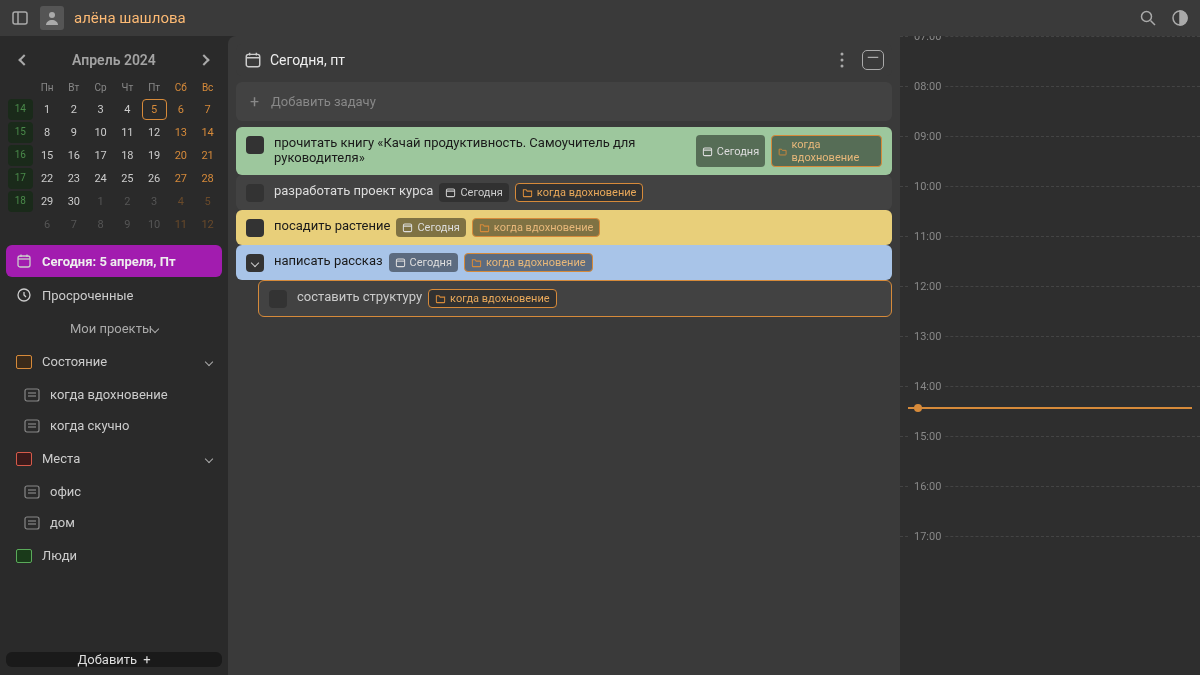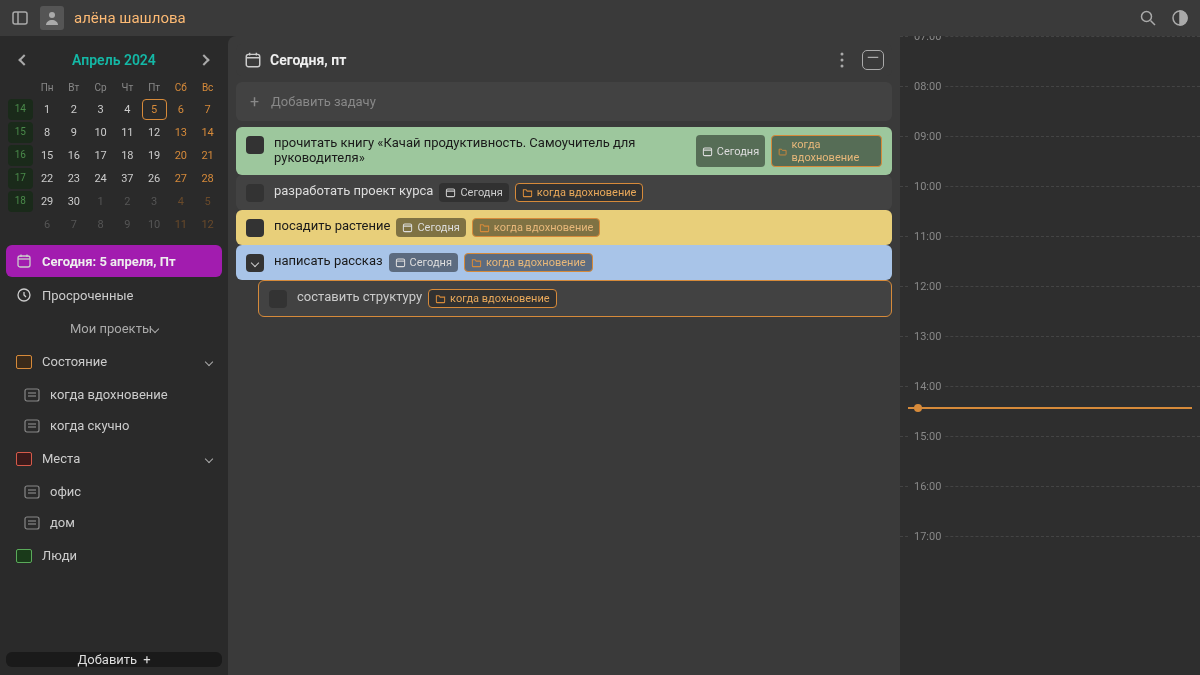--- a/index.html
+++ b/index.html
@@ -7,21 +7,21 @@
 .top-bar { height: 36px; background: #3a3a3a; display: flex; align-items: center; padding: 0 10px; justify-content: space-between; }
 .top-left { display: flex; align-items: center; gap: 10px; }
 .top-right { display: flex; align-items: center; gap: 12px; }
 .icon-btn { width: 20px; height: 20px; display: flex; align-items: center; justify-content: center; color: #aaa; cursor: pointer; }
 .avatar { width: 24px; height: 24px; background: #555; border-radius: 3px; display: flex; align-items: center; justify-content: center; }
 .username { color: #fdba74; font-size: 15px; }
 .main { flex: 1; display: flex; overflow: hidden; }
 .sidebar { width: 228px; background: #2a2a2a; display: flex; flex-direction: column; padding: 8px 6px; gap: 2px; overflow-y: auto; }
 .cal-header { display: flex; align-items: center; justify-content: space-between; padding: 6px 8px; }
 .cal-nav { width: 20px; height: 20px; display: flex; align-items: center; justify-content: center; cursor: pointer; color: #aaa; }
-.cal-title { font-weight: 600; font-size: 14px; color: #14b8a6; }
+.cal-title { font-weight: 600; font-size: 14px; color: #a3a3a3; }
 .cal-grid { display: grid; grid-template-columns: repeat(8, 1fr); gap: 2px; padding: 0 2px 8px; font-size: 11px; }
 .cal-dow, .cal-wk { text-align: center; padding: 4px 0; color: #888; font-size: 10px; }
 .cal-wk { color: #555; }
 .cal-dow.wknd { color: #d68a3a; }
 .cal-day { text-align: center; padding: 4px 0; border-radius: 4px; cursor: pointer; color: #ccc; }
 .cal-day.other { color: #555; }
 .cal-day.wknd { color: #d68a3a; }
 .cal-day.other.wknd { color: #6a4a2a; }
 .cal-day.today { border: 1px solid #d68a3a; color: #d68a3a; padding: 3px 0; position: relative; }
 .cal-day.today::after { content: '.'; position: absolute; bottom: -3px; left: 50%; transform: translateX(-50%); color: #d68a3a; font-size: 8px; }
@@ -33,21 +33,21 @@
 .side-folder-left { display: flex; align-items: center; gap: 10px; }
 .side-sub { padding-left: 18px; }
 .folder-icon { width: 16px; height: 14px; border-radius: 2px 2px 2px 2px; display: inline-block; position: relative; }
 .folder-orange { background: #3a2a1a; border: 1px solid #d68a3a; }
 .folder-red { background: #3a1a1a; border: 1px solid #d65a4a; }
 .folder-green { background: #1a3a1a; border: 1px solid #5aaa5a; }
 .add-btn { margin-top: auto; background: #1a1a1a; border: none; color: #ddd; padding: 0; border-radius: 6px; cursor: pointer; font-size: 13px; display: flex; align-items: center; justify-content: center; gap: 6px; }
 .content { flex: 1; background: #3a3a3a; display: flex; overflow: hidden; border-radius: 8px 0 0 0; margin-top: 0; }
 .task-pane { flex: 1; display: flex; flex-direction: column; padding: 8px; gap: 6px; overflow-y: auto; }
 .pane-header { display: flex; align-items: center; justify-content: space-between; background: #3a3a3a; padding: 6px 8px; border-radius: 6px; }
-.pane-title { display: flex; align-items: center; gap: 8px; font-size: 14px; font-weight: 700; color: #eee; }
+.pane-title { display: flex; align-items: center; gap: 8px; font-size: 14px; font-weight: 400; color: #eee; }
 .pane-actions { display: flex; gap: 10px; align-items: center; }
 .add-task { display: flex; align-items: center; gap: 12px; background: #424242; padding: 10px 14px; border-radius: 6px; color: #888; font-size: 13px; cursor: pointer; }
 .task-card { display: flex; gap: 10px; padding: 8px 10px; border-radius: 6px; align-items: flex-start; }
 .task-card.green { background: #9dc79d; }
 .task-card.dark { background: #424242; }
 .task-card.yellow { background: #e8cf7a; }
 .task-card.blue { background: #a8c4e8; }
 .task-card.sub { margin-left: 22px; border: 1px solid #d68a3a; background: #424242; }
 .task-toggle { width: 18px; height: 18px; border-radius: 4px; background: #333; margin-top: 1px; flex-shrink: 0; cursor: pointer; display: flex; align-items: center; justify-content: center; }
 .task-body { flex: 1; display: flex; flex-direction: row; gap: 6px; }
@@ -146,21 +146,21 @@
         <div class="cal-day">16</div>
         <div class="cal-day">17</div>
         <div class="cal-day">18</div>
         <div class="cal-day">19</div>
         <div class="cal-day wknd">20</div>
         <div class="cal-day wknd">21</div>
         <div class="cal-wk-cell">17</div>
         <div class="cal-day">22</div>
         <div class="cal-day">23</div>
         <div class="cal-day">24</div>
-        <div class="cal-day">37</div>
+        <div class="cal-day">25</div>
         <div class="cal-day">26</div>
         <div class="cal-day wknd">27</div>
         <div class="cal-day wknd">28</div>
         <div class="cal-wk-cell">18</div>
         <div class="cal-day">29</div>
         <div class="cal-day">30</div>
         <div class="cal-day other">1</div>
         <div class="cal-day other">2</div>
         <div class="cal-day other">3</div>
         <div class="cal-day other wknd">4</div>

